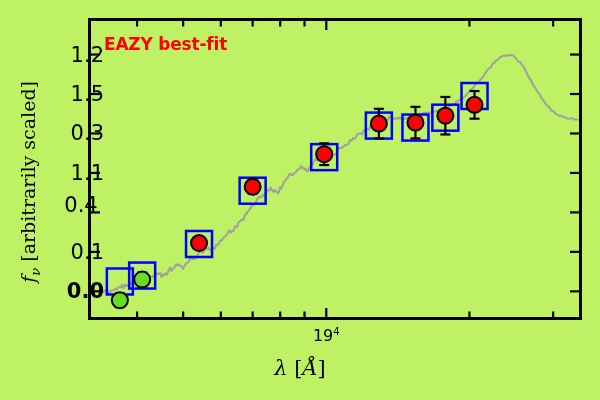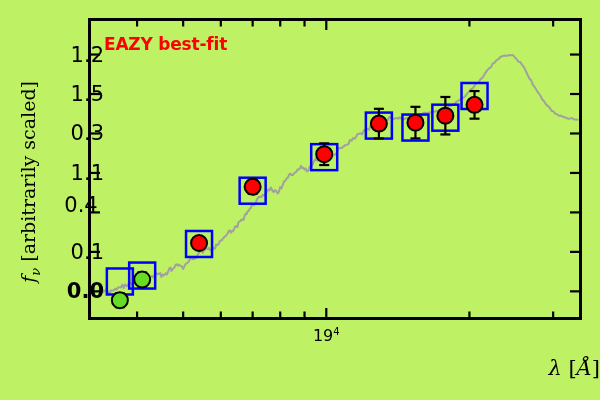--- a/index.html
+++ b/index.html
@@ -70,21 +70,21 @@
     font-size: 10px;
     vertical-align: super;
   }
 
   
   #xlabel {
     position: absolute;
     left: 0;
     top: 356px;
     width: 600px;
-    text-align: right;
+    text-align: center;
     font-size: 21px;
     font-family: "DejaVu Serif", serif;
     font-style: italic;
     color: #000000;
   }
   #xlabel .brk { font-style: normal; }
   #ylabel {
     position: absolute;
     left: -140px;
     top: 169px;

